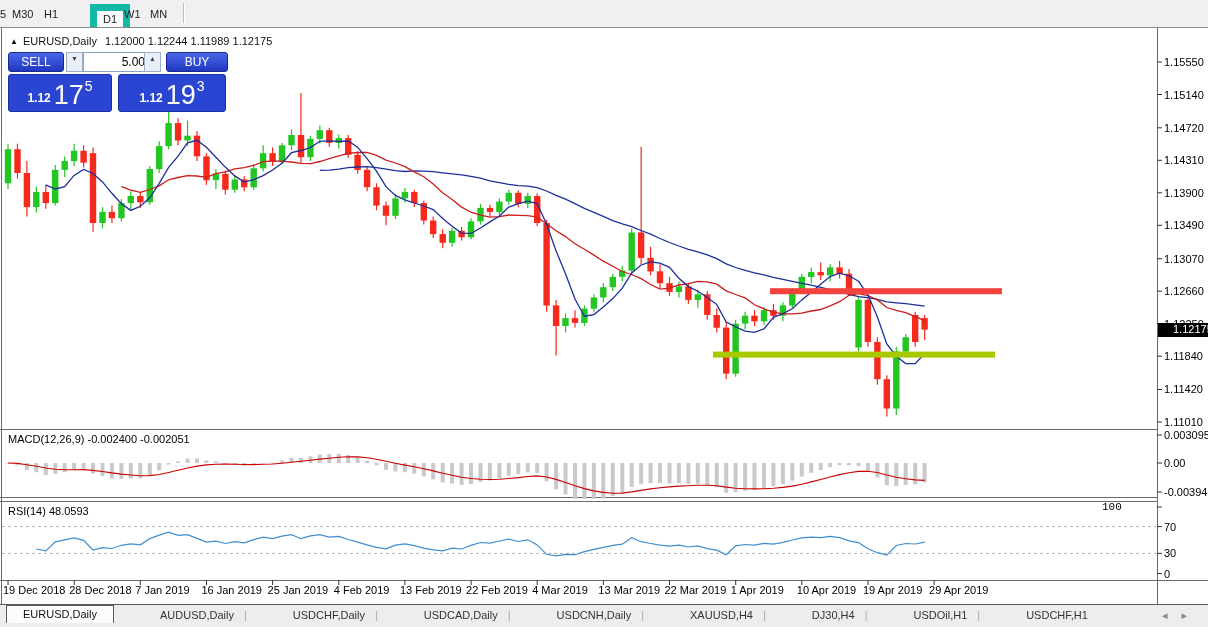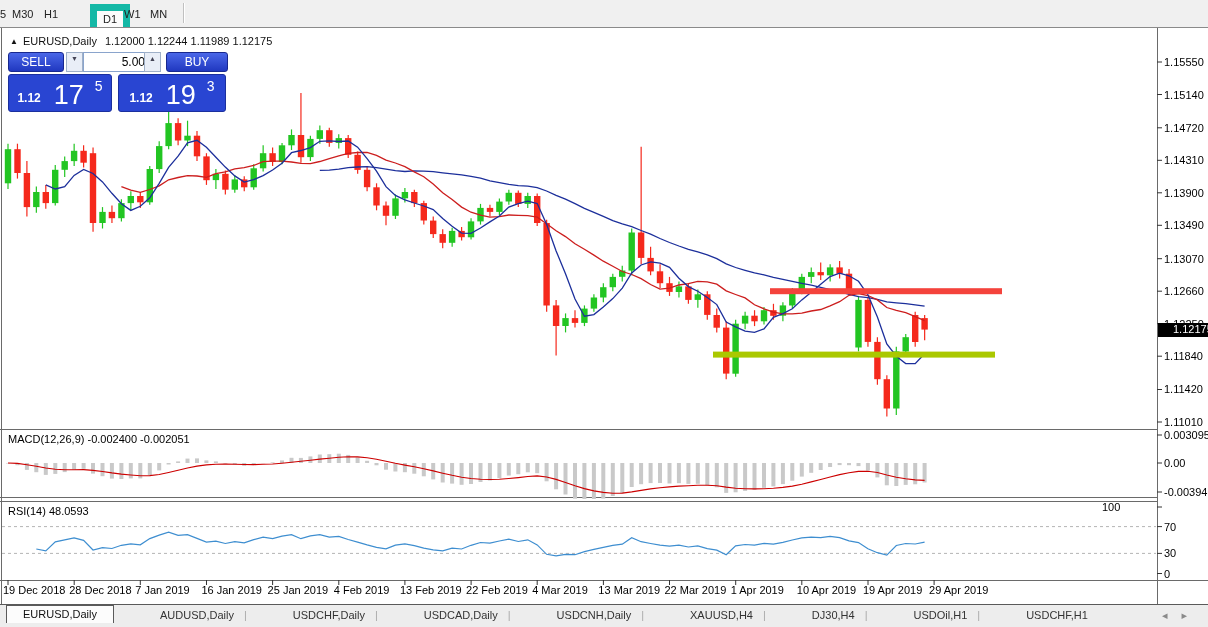--- a/index.html
+++ b/index.html
@@ -26,21 +26,21 @@
         border-radius:3px;color:#fff;font-size:12px;text-align:center;z-index:6;cursor:pointer;}
   .spinbtn{position:absolute;width:17px;height:20px;background:#e9eef7;border:1px solid #9fb0c8;
            box-sizing:border-box;text-align:center;color:#445;z-index:6;cursor:pointer;}
   .spinbtn span{font-size:7px;position:relative;top:-2px;}
   .down-arr::before{content:"▼";}
   .up-arr::before{content:"▲";}
   #vol{position:absolute;left:83px;top:52px;width:58px;height:18px;border:1px solid #8aa4cc;
        font:12px "Liberation Sans",sans-serif;text-align:right;padding:0 3px;z-index:6;}
   .pbox{position:absolute;height:38px;background:#2945d2;border:1px solid #1b2f9e;border-radius:3px;
         color:#fff;display:flex;align-items:flex-end;justify-content:center;
-        box-sizing:border-box;padding:2px 2px 2px;z-index:6;cursor:pointer;gap:10px;}
+        box-sizing:border-box;padding:2px 2px 2px;z-index:6;cursor:pointer;}
   .pbox .pp{font-size:12px;font-weight:bold;margin:0 3px 4px 0;}
   .pbox .big{font-size:27px;line-height:27px;}
   .pbox .sup{font-size:14px;align-self:flex-start;margin:1px 0 0 1px;}
   
   .axlbl{position:absolute;left:1164px;transform:translateY(-50%);color:#000;white-space:nowrap;text-align:right;}
   .dtlbl{position:absolute;top:584px;color:#000;white-space:nowrap;}
   .indlbl{position:absolute;color:#000;z-index:5;white-space:nowrap;}
   #pricetag{position:absolute;left:1158px;width:48px;height:14px;background:#000;color:#fff;
             line-height:13px;padding-left:15px;z-index:7;}
   
@@ -457,21 +457,21 @@
       <div class="axlbl" style="left: 1164px; top: 225.348px;">1.13490</div>
       <div class="axlbl" style="left: 1164px; top: 258.652px;">1.13070</div>
       <div class="axlbl" style="left: 1164px; top: 291.163px;">1.12660</div>
       <div class="axlbl" style="left: 1164px; top: 323.673px;">1.12250</div>
       <div class="axlbl" style="left: 1164px; top: 356.184px;">1.11840</div>
       <div class="axlbl" style="left: 1164px; top: 389.488px;">1.11420</div>
       <div class="axlbl" style="left: 1164px; top: 421.999px;">1.11010</div>
       <div class="axlbl" style="left: 1164px; top: 435px;">0.003095</div>
       <div class="axlbl" style="left: 1164px; top: 463px;">0.00</div>
       <div class="axlbl" style="left: 1164px; top: 492px;">-0.003947</div>
-      <div class="axlbl" style="left: 1102px; top: 507px;">100</div>
+      <div class="axlbl" style="left: 1102px; top: 507px; font-family: Liberation Mono, monospace;">100</div>
       <div class="axlbl" style="left: 1164px; top: 526.6px;">70</div>
       <div class="axlbl" style="left: 1164px; top: 553.4px;">30</div>
       <div class="axlbl" style="left: 1164px; top: 573.5px;">0</div>
       <div class="dtlbl" style="left: 3px; top: 584px;">19 Dec 2018</div>
       <div class="dtlbl" style="left: 69.15px; top: 584px;">28 Dec 2018</div>
       <div class="dtlbl" style="left: 135.3px; top: 584px;">7 Jan 2019</div>
       <div class="dtlbl" style="left: 201.45px; top: 584px;">16 Jan 2019</div>
       <div class="dtlbl" style="left: 267.6px; top: 584px;">25 Jan 2019</div>
       <div class="dtlbl" style="left: 333.75px; top: 584px;">4 Feb 2019</div>
       <div class="dtlbl" style="left: 399.9px; top: 584px;">13 Feb 2019</div>

